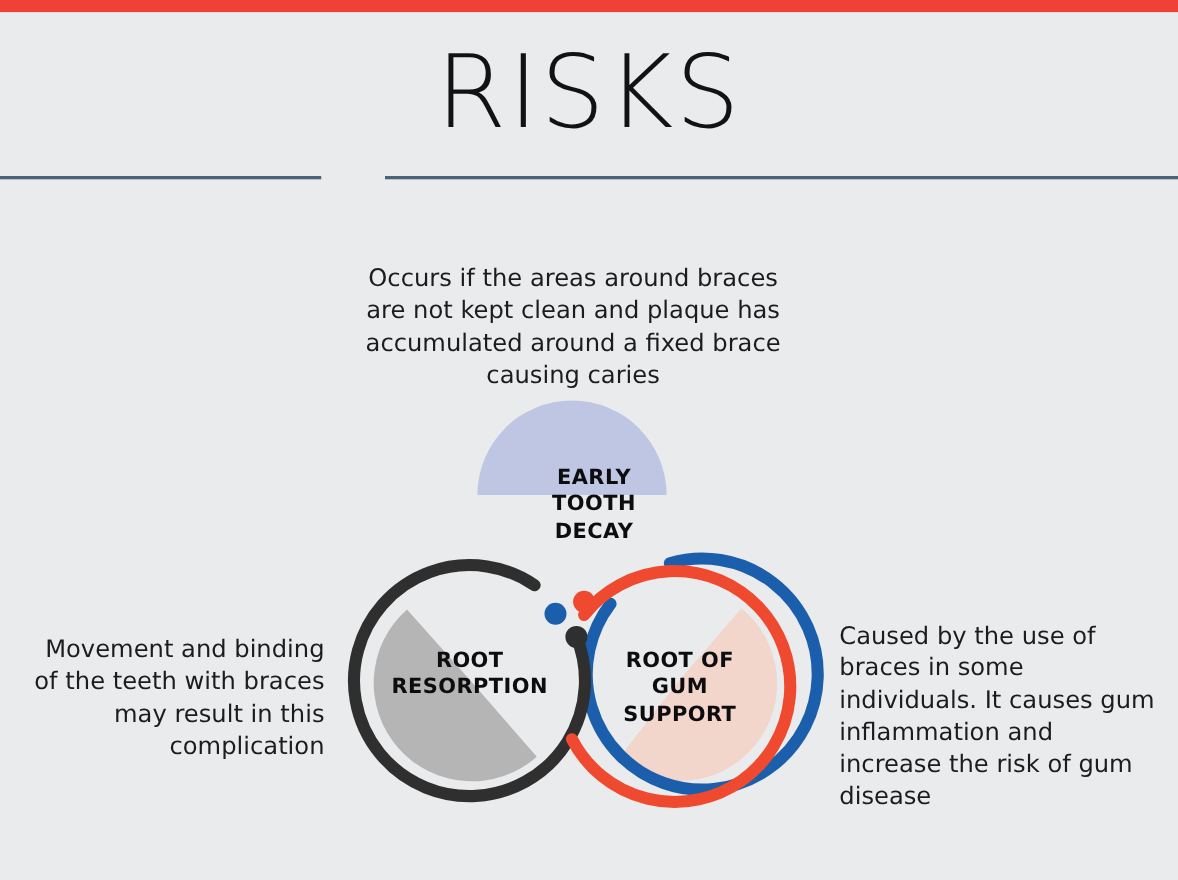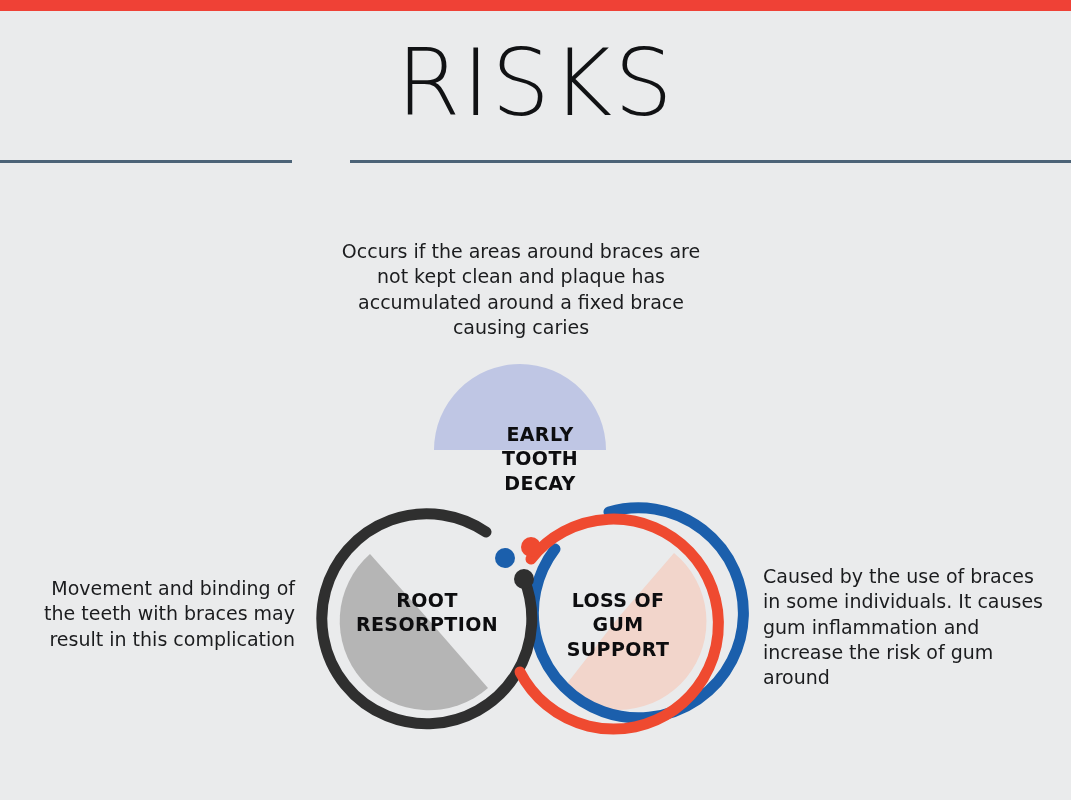--- a/index.html
+++ b/index.html
@@ -52,21 +52,21 @@
     background: #4c6377;
     top: 160px;
   }
   .rule-left  { left: 0;   width: 292px; }
   .rule-right { left: 350px; width: 721px; }
 
   
   .desc {
     position: absolute;
     font-family: "DejaVu Sans", sans-serif;
-    font-size: 19px;
+    font-size: 22px;
     line-height: 1.33;
     color: #1b1c1e;
     white-space: pre-line;
   }
   .desc-top {
     left: 325px;
     top: 239px;
     width: 392px;
     text-align: center;
   }
@@ -116,21 +116,21 @@
 
   <div class="top-bar"></div>
 
   <div class="title">RISKS</div>
 
   <div class="rule rule-left"></div>
   <div class="rule rule-right"></div>
 
   <div class="desc desc-top">Occurs if the areas around braces are not kept clean and plaque has accumulated around a fixed brace causing caries</div>
   <div class="desc desc-left">Movement and binding of the teeth with braces may result in this complication</div>
-  <div class="desc desc-right">Caused by the use of braces in some individuals. It causes gum inflammation and increase the risk of gum around</div>
+  <div class="desc desc-right">Caused by the use of braces in some individuals. It causes gum inflammation and increase the risk of gum disease</div>
 
   <div class="diagram">
     <svg width="500" height="440" viewBox="0 0 500 440" xmlns="http://www.w3.org/2000/svg">
 
       <path d="M 154 130 A 86 86 0 0 1 326 130 Z" fill="#bfc6e4"></path>
 
       <path d="M 147 298 L 90 234 A 86 86 0 0 0 208 368 Z" fill="#b5b5b5"></path>
 
       <path d="M 338 298 L 394 233 A 86 86 0 0 1 282 370 Z" fill="#f2d5cb"></path>
 
@@ -143,18 +143,18 @@
       <circle cx="225" cy="238" r="10" fill="#1b5fac"></circle>
       <circle cx="251" cy="227" r="10" fill="#ef4a30"></circle>
       <circle cx="244" cy="259" r="10" fill="#2f2f2f"></circle>
     </svg>
 
     <div class="node-label label-decay">EARLY
 TOOTH
 DECAY</div>
     <div class="node-label label-root">ROOT
 RESORPTION</div>
-    <div class="node-label label-gum">LOSS OF
+    <div class="node-label label-gum">ROOT OF
 GUM
 SUPPORT</div>
   </div>
 
 </div>
 
 </body></html>

